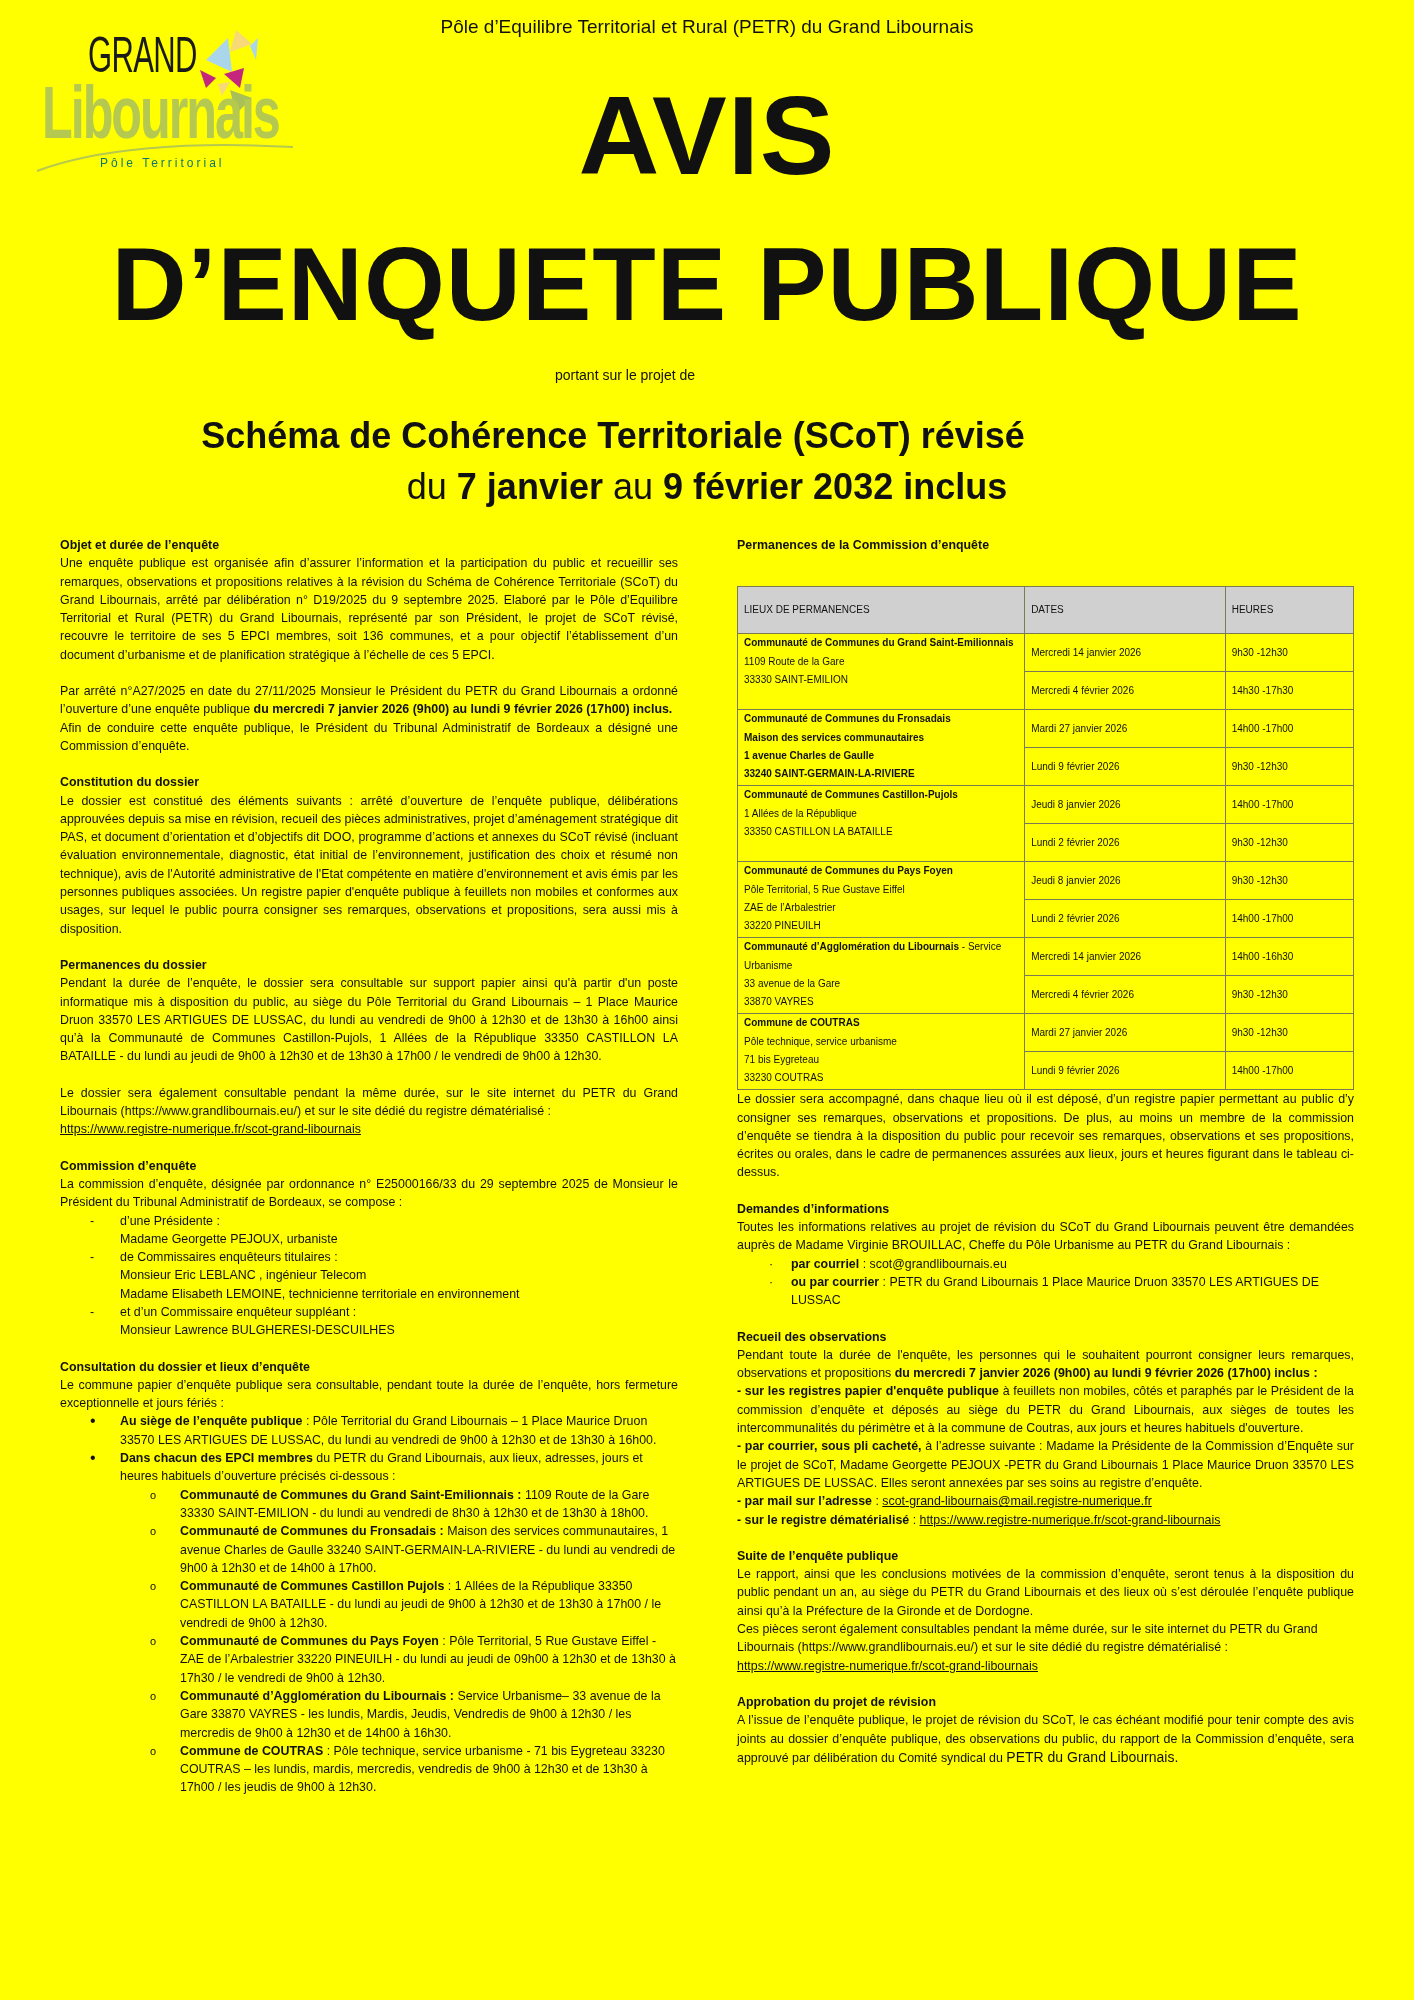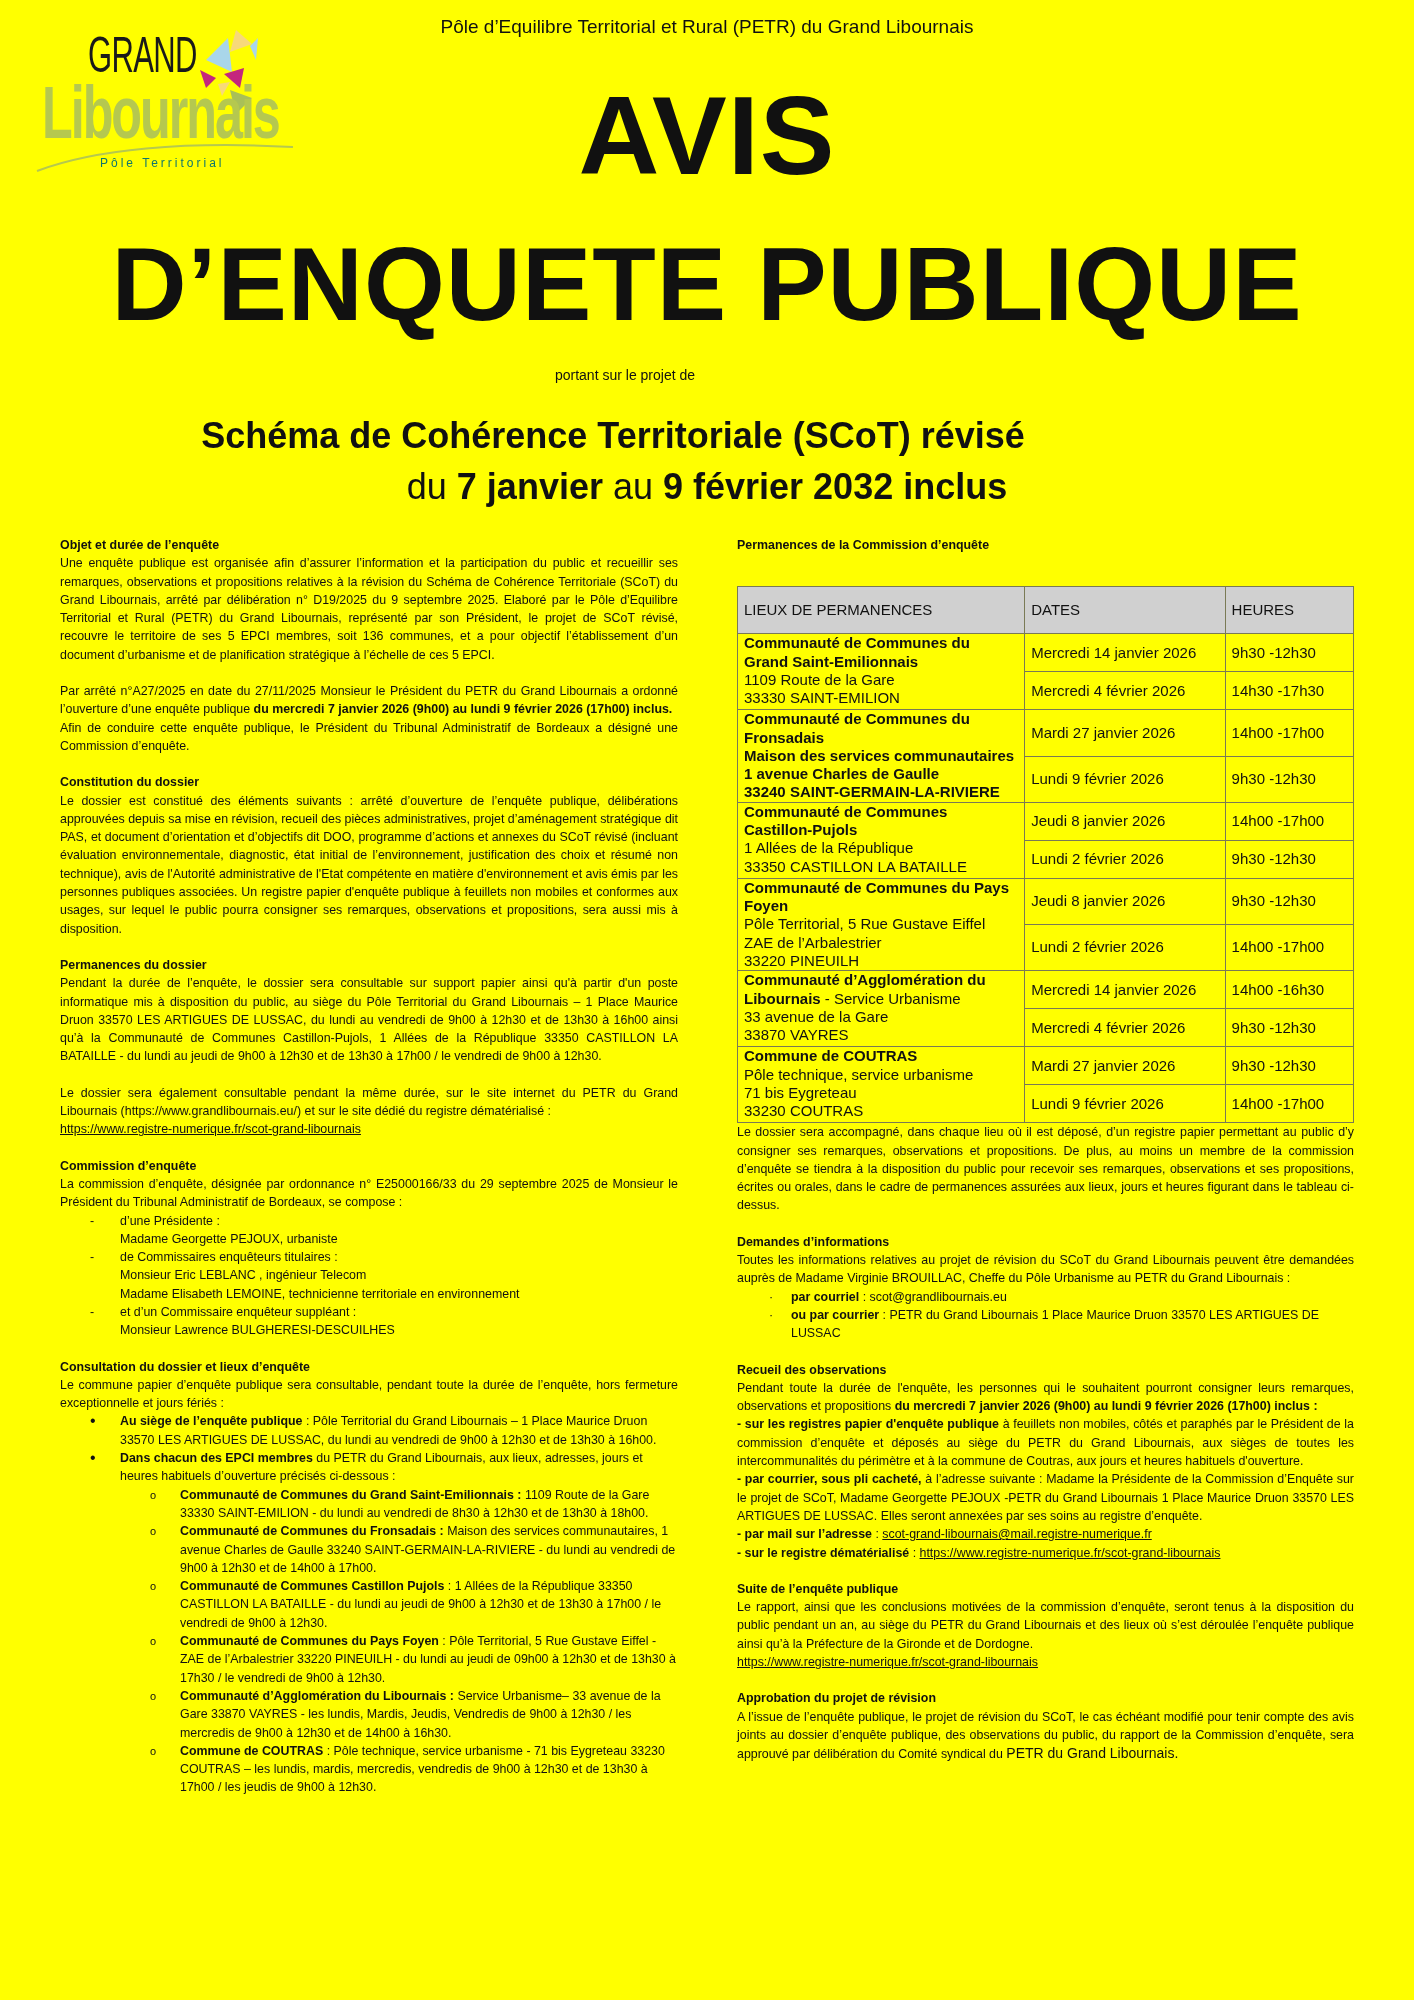--- a/index.html
+++ b/index.html
@@ -69,21 +69,21 @@
   .bul-list > li { position: relative; padding-left: 60px; text-align: left; }
   .bul-list > li > .mk { position: absolute; left: 30px; font-size: 16px; }
   .sub-list { margin: 0; padding: 0; list-style: none; }
   .sub-list li { position: relative; padding-left: 60px; text-align: left; }
   .sub-list li .mk { position: absolute; left: 30px; font-size: 11px; }
   .dot-list { margin: 0; padding: 0; list-style: none; }
   .dot-list li { position: relative; padding-left: 54px; text-align: left; }
   .dot-list li .mk { position: absolute; left: 32px; }
 
   table.perm {
-    border-collapse: collapse; width: 617px; margin-top: 32px; font-size: 15px; line-height: 18.3px;
+    border-collapse: collapse; width: 617px; margin-top: 32px; font-size: 10px; line-height: 18.3px;
   }
   table.perm th, table.perm td { border: 1px solid #7a7a55; padding: 0 6px; vertical-align: middle; text-align: left; }
   table.perm th { background: #d0d0d0; font-weight: normal; height: 46px; }
   table.perm td.lieu { width: 276px; vertical-align: top; }
   table.perm td.date { width: 189px; height: 37px; }
   table.perm td.heure { width: 116px; }
   table.perm .nm { font-weight: bold; }
 </style>
 </head>
 <body>
@@ -256,20 +256,21 @@
     <p><span>Pendant toute la durée de l'enquête, les personnes qui le souhaitent pourront consigner leurs remarques, observations et propositions </span><b>du mercredi 7 janvier 2026 (9h00) au lundi 9 février 2026 (17h00) inclus :</b></p>
     <p><b>- sur les registres papier d'enquête publique</b><span> à feuillets non mobiles, côtés et paraphés par le Président de la commission d’enquête et déposés au siège du PETR du Grand Libournais, aux sièges de toutes les intercommunalités du périmètre et à la commune de Coutras, aux jours et heures habituels d'ouverture.</span></p>
     <p><b>- par courrier, sous pli cacheté,</b><span> à l’adresse suivante : Madame la Présidente de la Commission d’Enquête sur le projet de SCoT, Madame Georgette PEJOUX -PETR du Grand Libournais 1 Place Maurice Druon 33570 LES ARTIGUES DE LUSSAC. Elles seront annexées par ses soins au registre d’enquête.</span></p>
     <p><b>- par mail sur l’adresse</b><span> : </span><a class="u">scot-grand-libournais@mail.registre-numerique.fr</a></p>
     <p><b>- sur le registre dématérialisé</b><span>  : </span><a class="u">https://www.registre-numerique.fr/scot-grand-libournais</a></p>
   </section>
   <div class="gap"></div>
   <section>
     <h3>Suite de l’enquête publique</h3>
     <p>Le rapport, ainsi que les conclusions motivées de la commission d’enquête, seront tenus à la disposition du public pendant un an, au siège du PETR du Grand Libournais et des lieux où s’est déroulée l’enquête publique ainsi qu’à la Préfecture de la Gironde et de Dordogne.</p>
+    <p style="text-align:left">Ces pièces seront également consultables pendant la même durée, sur le site internet du PETR du Grand Libournais (https://www.grandlibournais.eu/) et sur le site dédié du registre dématérialisé :</p>
     <p><a class="u">https://www.registre-numerique.fr/scot-grand-libournais</a></p>
   </section>
   <div class="gap"></div>
   <section>
     <h3>Approbation du projet de révision</h3>
     <p><span>A l’issue de l’enquête publique, le projet de révision du SCoT, le cas échéant modifié pour tenir compte des avis joints au dossier d’enquête publique, des observations du public, du rapport de la Commission d’enquête, sera approuvé par délibération du Comité syndical du </span><span style="font-size:14px">PETR du Grand Libournais.</span></p>
   </section>
 </div>
 
 </body></html>

